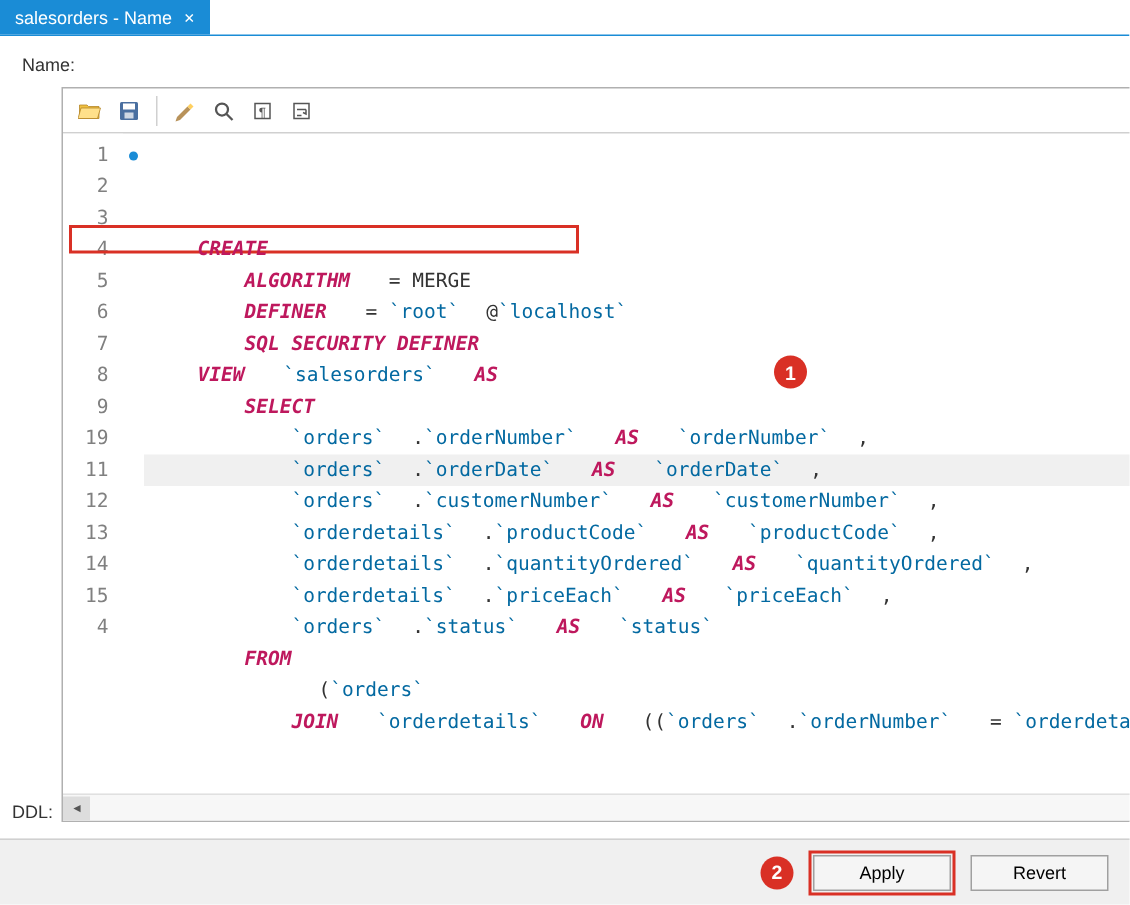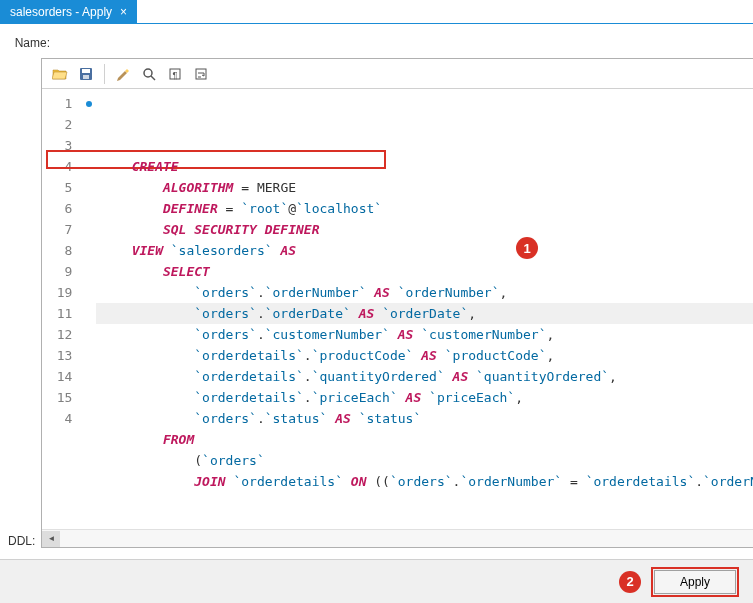--- a/index.html
+++ b/index.html
@@ -23,39 +23,39 @@
   .icon-svg { width: 16px; height: 16px; }
   
   .editor-body { flex: 1; display: flex; overflow: hidden; }
   .gutter { width: 40px; background: #fff; border-right: 0px solid #e8e8e8; text-align: right; padding: 4px 10px 4px 0; color: #808080; font-family: Consolas, monospace; font-size: 13px; line-height: 21px; user-select: none; }
   .marker-col { width: 14px; padding: 4px 0; line-height: 21px; }
   .marker-dot { width: 6px; height: 6px; border-radius: 50%; background: #1a8cd6; margin: 8px auto 7px; }
   .code { flex: 1; padding: 4px 0; font-family: Consolas, monospace; font-size: 13px; line-height: 21px; white-space: pre; overflow: hidden; }
   .code-line { height: 21px; padding-left: 4px; position: relative; }
   .kw { color: #be185d; font-weight: bold; font-style: italic; }
   .str { color: #0369a1; }
-  .punct { color: #333; }
+  .punct { color: #333; padding-left: 18px; }
   .highlight-line { background: #f0f0f0; }
   .red-box { position: absolute; border: 2px solid #d93025; pointer-events: none; }
   
   .hscroll { height: 18px; border-top: 1px solid #e0e0e0; background: #f7f7f7; display: flex; align-items: center; }
   .hscroll-btn { width: 18px; height: 16px; background: #ddd; display: flex; align-items: center; justify-content: center; font-size: 8px; color: #555; }
   .hscroll-track { flex: 1; height: 16px; position: relative; }
   
   .footer { position: absolute; bottom: 0; left: 0; right: 0; height: 44px; background: #f0f0f0; border-top: 1px solid #d0d0d0; display: flex; align-items: center; justify-content: flex-end; padding: 0 14px; gap: 10px; }
-  .btn { width: 82px; height: 24px; background: #f5f5f5; border: 1px solid #a0a0a0; font-size: 12px; cursor: pointer; }
+  .btn { width: 92px; height: 24px; background: #f5f5f5; border: 1px solid #a0a0a0; font-size: 12px; cursor: pointer; }
   .callout { width: 22px; height: 22px; border-radius: 50%; background: #d93025; color: #fff; display: flex; align-items: center; justify-content: center; font-weight: bold; font-size: 13px; position: absolute; }
   .apply-box { border: 2px solid #d93025; padding: 1px; }
 </style>
 </head>
 <body>
 
 <div class="tab-bar">
   <div class="tab">
-    <span>salesorders - Apply</span>
+    <span>salesorders - Name</span>
     <span class="tab-close">×</span>
   </div>
 </div>
 
 <div class="form-row">
   <div class="label">Name:</div>
 </div>
 
 <div class="ddl-row">
   <div class="label">DDL:</div>
@@ -151,13 +151,14 @@
   </div>
 </div>
 
 <div class="callout" style="left:516px; top:237px;">1</div>
 
 <div class="footer">
   <div class="callout" style="position:static;">2</div>
   <span class="apply-box">
     <button class="btn">Apply</button>
   </span>
+  <button class="btn">Revert</button>
 </div>
 
 </body></html>

